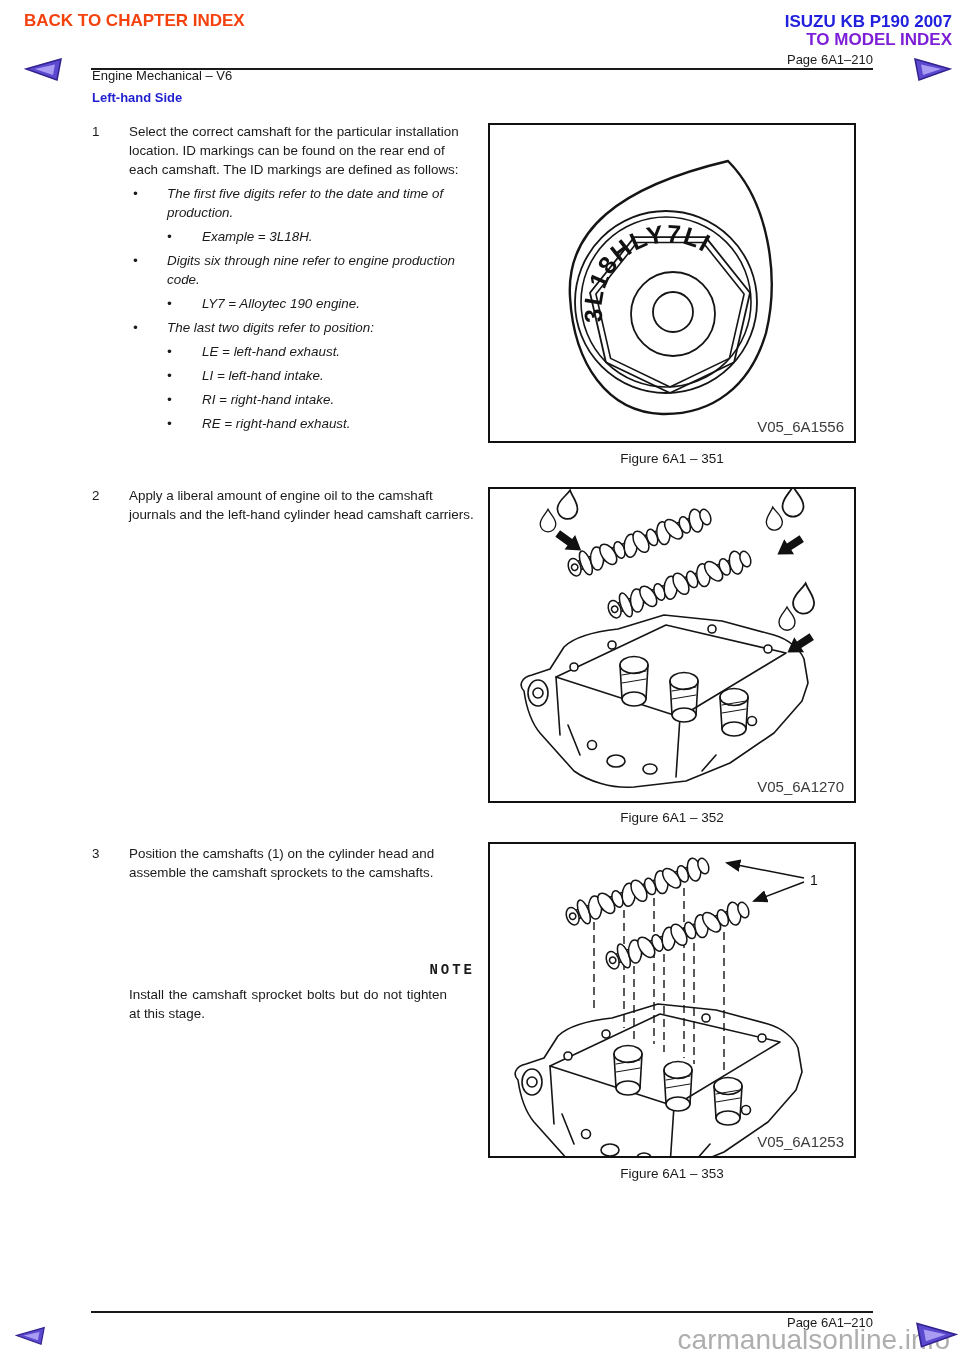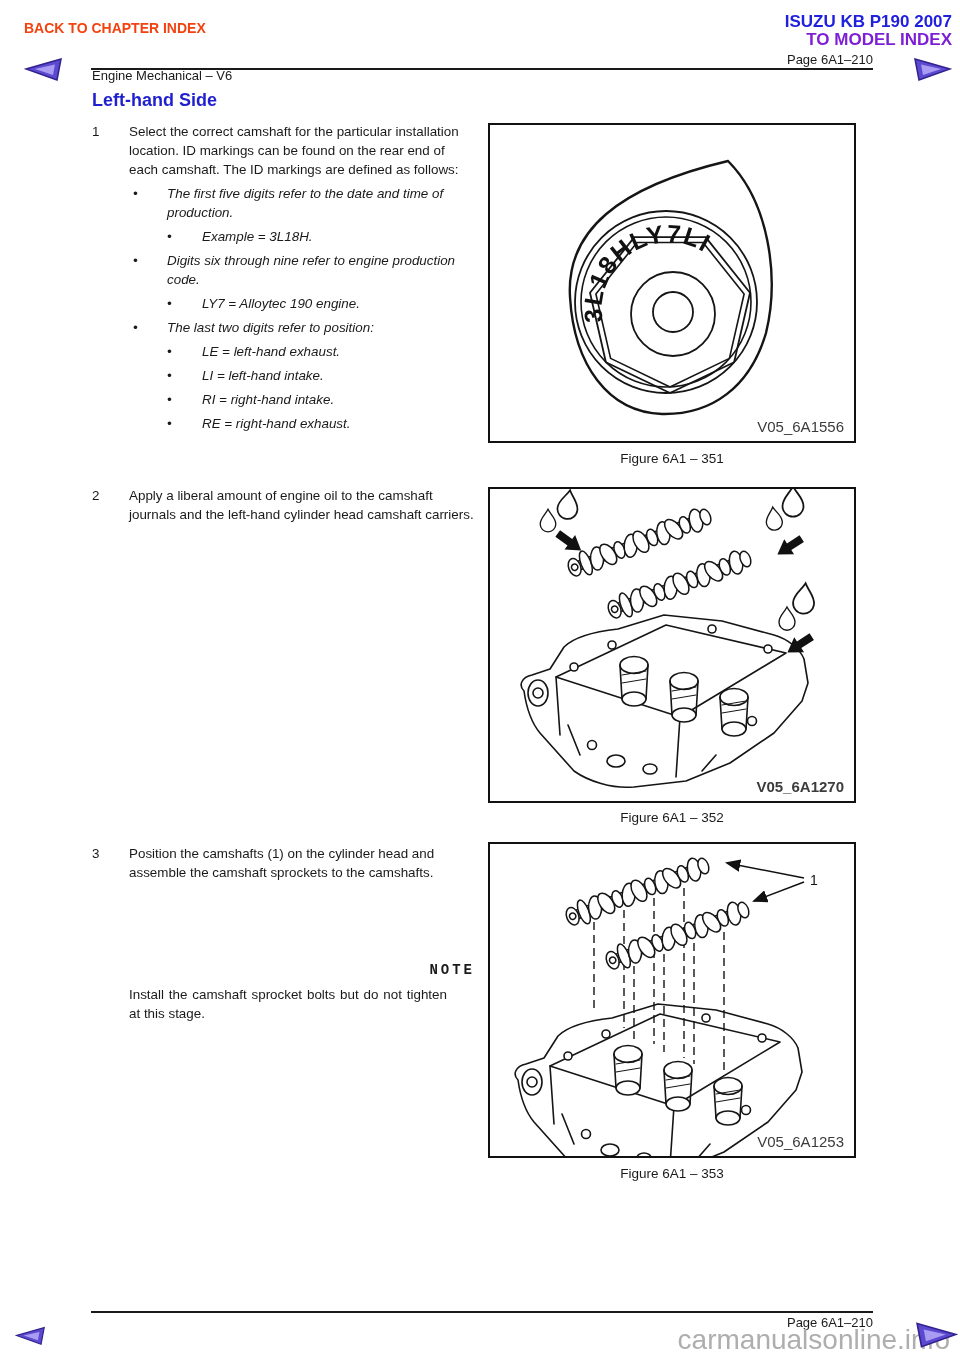--- a/index.html
+++ b/index.html
@@ -12,35 +12,35 @@
     --watermark:#aeaeae;
     --arrow_fill:#5b4ad0;
     --arrow_edge:#32218f;
     --arrow_hilite:#a99cf2;
   }
   html,body{margin:0;padding:0;}
   body{background:#ffffff;font-family:"Liberation Sans",sans-serif;color:var(--ink);}
   .page{position:relative;width:960px;height:1358px;background:#fff;overflow:hidden;}
 
   
-  .back-link{position:absolute;left:24px;top:20px;font-size:14px;font-weight:bold;color:var(--back_link);white-space:nowrap;}
+  .back-link{position:absolute;left:24px;top:11px;font-size:17px;font-weight:bold;color:var(--back_link);white-space:nowrap;}
   .brand{position:absolute;right:8px;top:12px;font-size:17px;font-weight:bold;color:var(--brand);white-space:nowrap;}
   .model-link{position:absolute;right:8px;top:30px;font-size:17px;font-weight:bold;color:var(--model_index);white-space:nowrap;}
   .section-title{position:absolute;left:92px;top:68px;font-size:13px;color:var(--ink);}
   .header-page{position:absolute;right:87px;top:52px;font-size:13px;color:var(--ink);}
   .rule{position:absolute;background:var(--ink);height:2px;}
   .rule.top{left:91px;top:68px;width:782px;}
   .rule.bottom{left:91px;top:1311px;width:782px;}
 
   
   .nav-arrow{position:absolute;line-height:0;}
   .nav-arrow svg{display:block;}
 
   
-  .heading{position:absolute;left:92px;top:90px;font-size:18px;font-weight:bold;color:var(--heading);}
+  .heading{position:absolute;left:92px;top:90px;font-size:13px;font-weight:bold;color:var(--heading);}
   .step{position:absolute;left:92px;width:382px;display:flex;align-items:flex-start;font-size:13.4px;line-height:19px;}
   .step .num{width:37px;flex:none;}
   .step .stext{width:346px;}
   #step1{top:122px;display:block;}
   #step1 .srow{display:flex;}
   #step2{top:486px;}
   #step3{top:844px;}
   .bullets{margin-top:5px;}
   .bullet{display:flex;font-size:13.4px;line-height:19px;margin-top:5px;font-style:italic;}
   .bullet.b1{margin-left:41px;}
@@ -51,21 +51,21 @@
   .bullet.b2 .btext{width:264px;}
   .marker::before{content:"\2022";font-size:13.4px;}
 
   .note{position:absolute;left:92px;top:962px;width:382px;}
   .note-title{text-align:right;font-size:14px;font-weight:bold;letter-spacing:3px;width:346px;margin-left:37px;font-family:Liberation Mono, monospace;}
   .note-body{margin-left:37px;margin-top:7px;width:318px;font-size:13.4px;line-height:19px;text-align:justify;}
 
   
   .figure-box{position:absolute;left:488px;width:364px;border:2px solid #111;background:#fff;}
   #figbox1{top:123px;height:316px;}
-  #figbox2{top:487px;height:312px;font-weight:bold;}
+  #figbox2{top:487px;height:312px;}
   #figbox3{top:842px;height:312px;}
   .figure-box svg{position:absolute;left:0;top:0;}
   .fig-id{position:absolute;right:10px;bottom:6px;font-size:15px;color:var(--fig_id);}
   .fig-caption{position:absolute;left:488px;width:368px;text-align:center;font-size:13.5px;font-weight:normal;}
   #figcap1{top:451px;}
   #figcap2{top:810px;}
   #figcap3{top:1166px;}
 
   
   .footer-page{position:absolute;right:87px;top:1315px;font-size:13px;}

